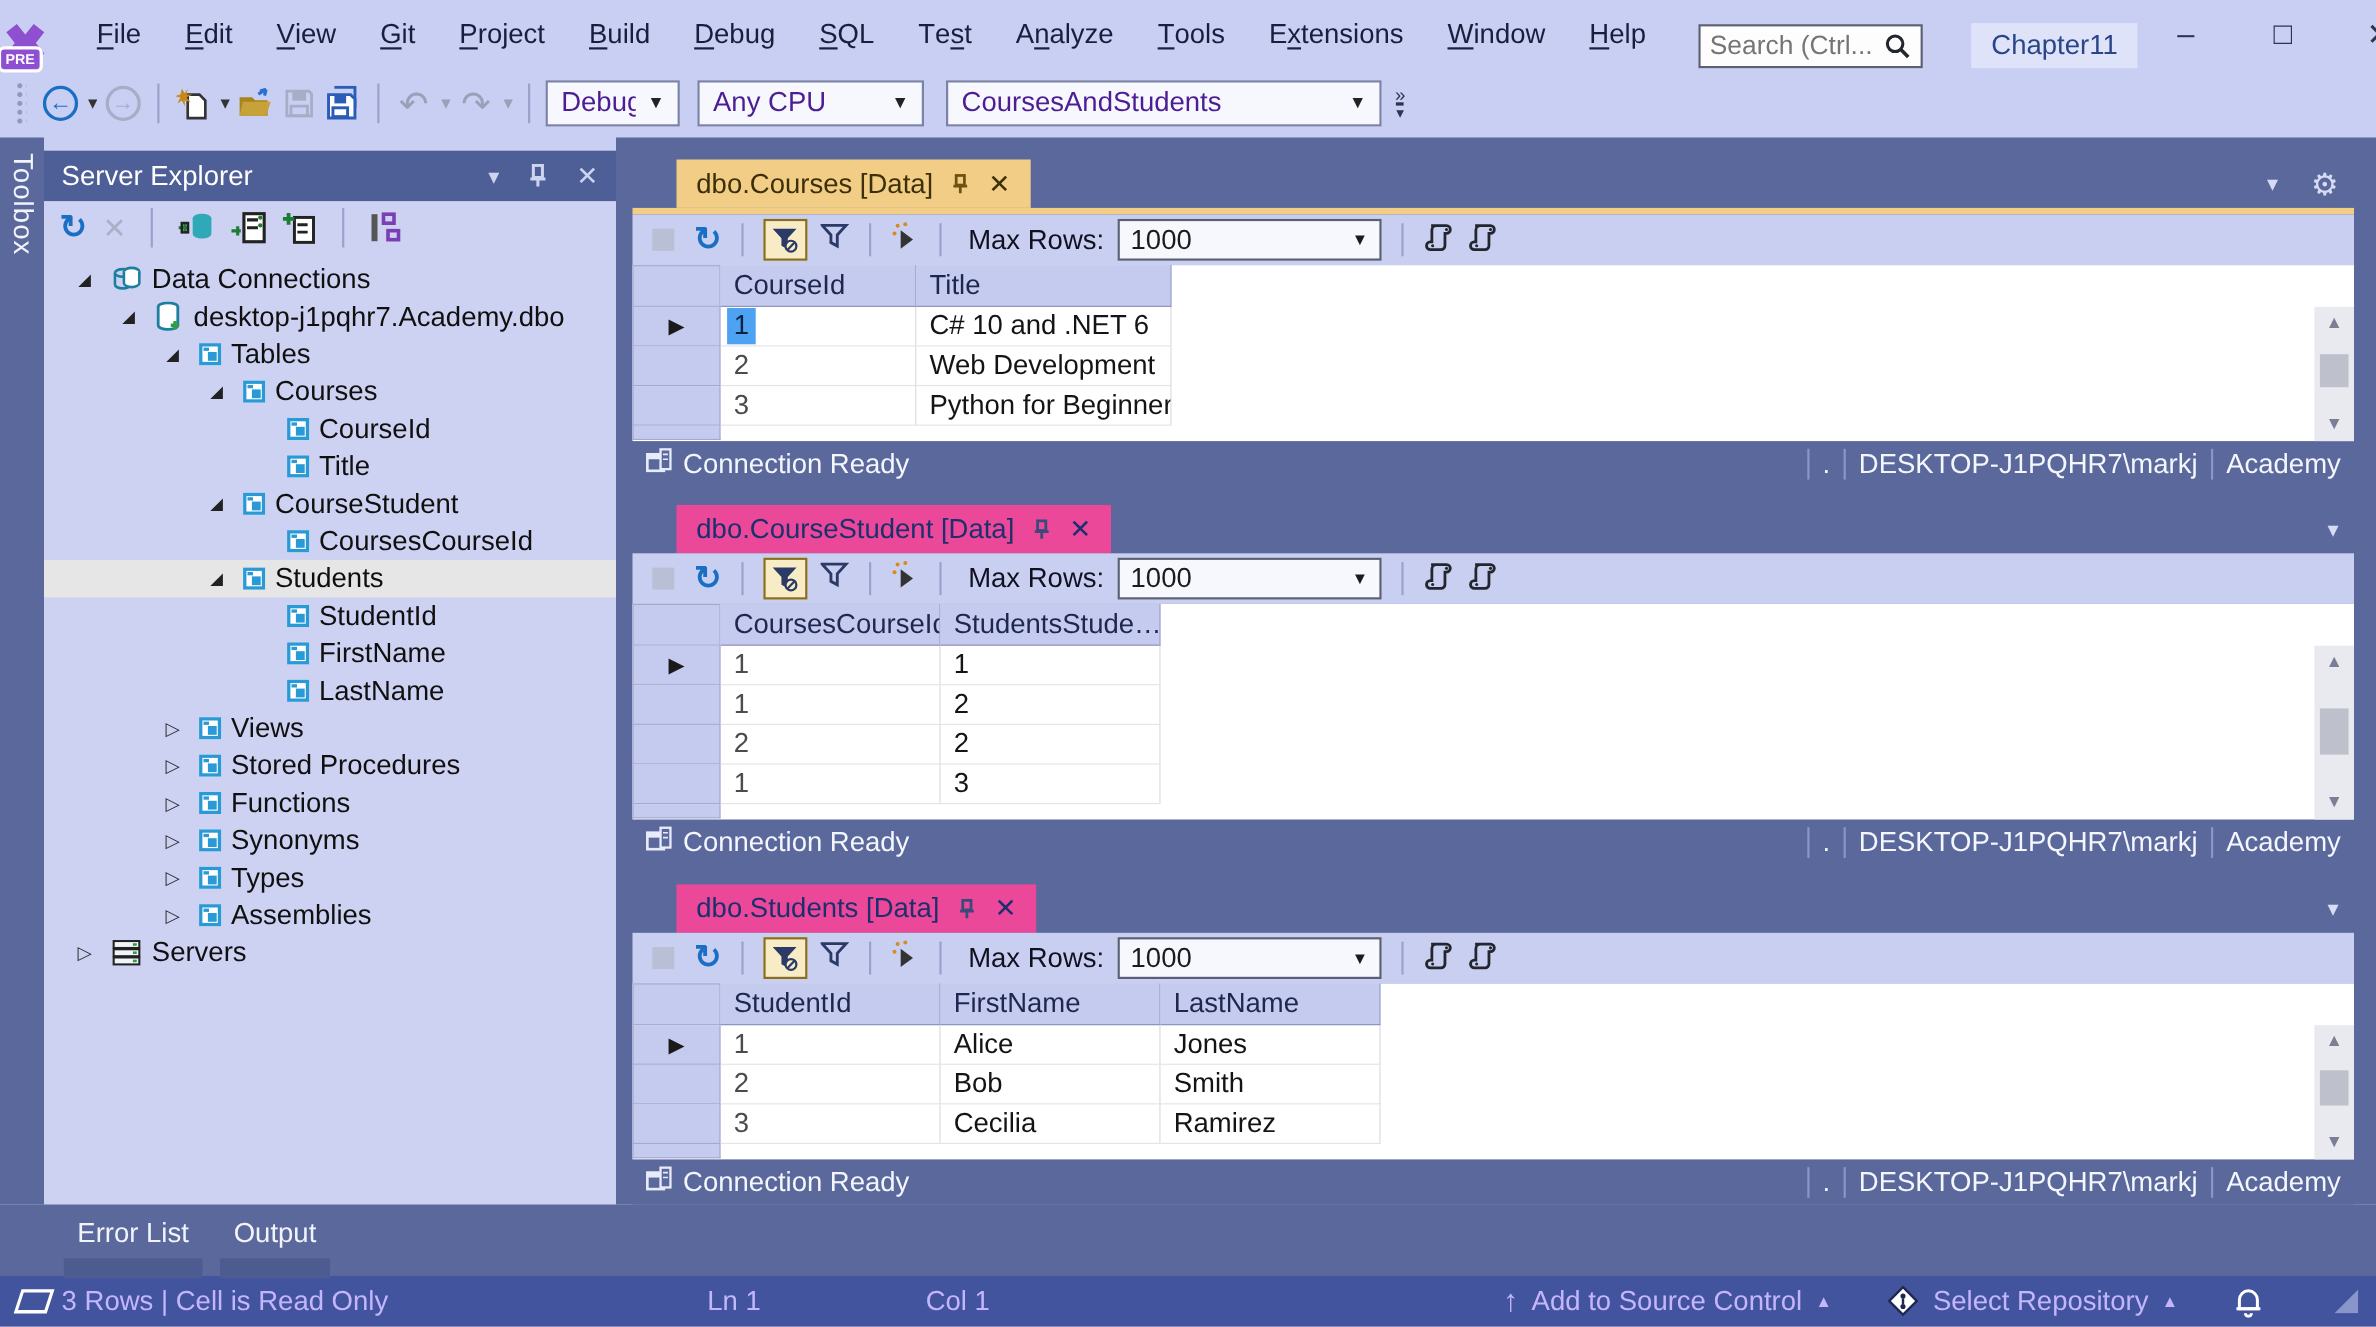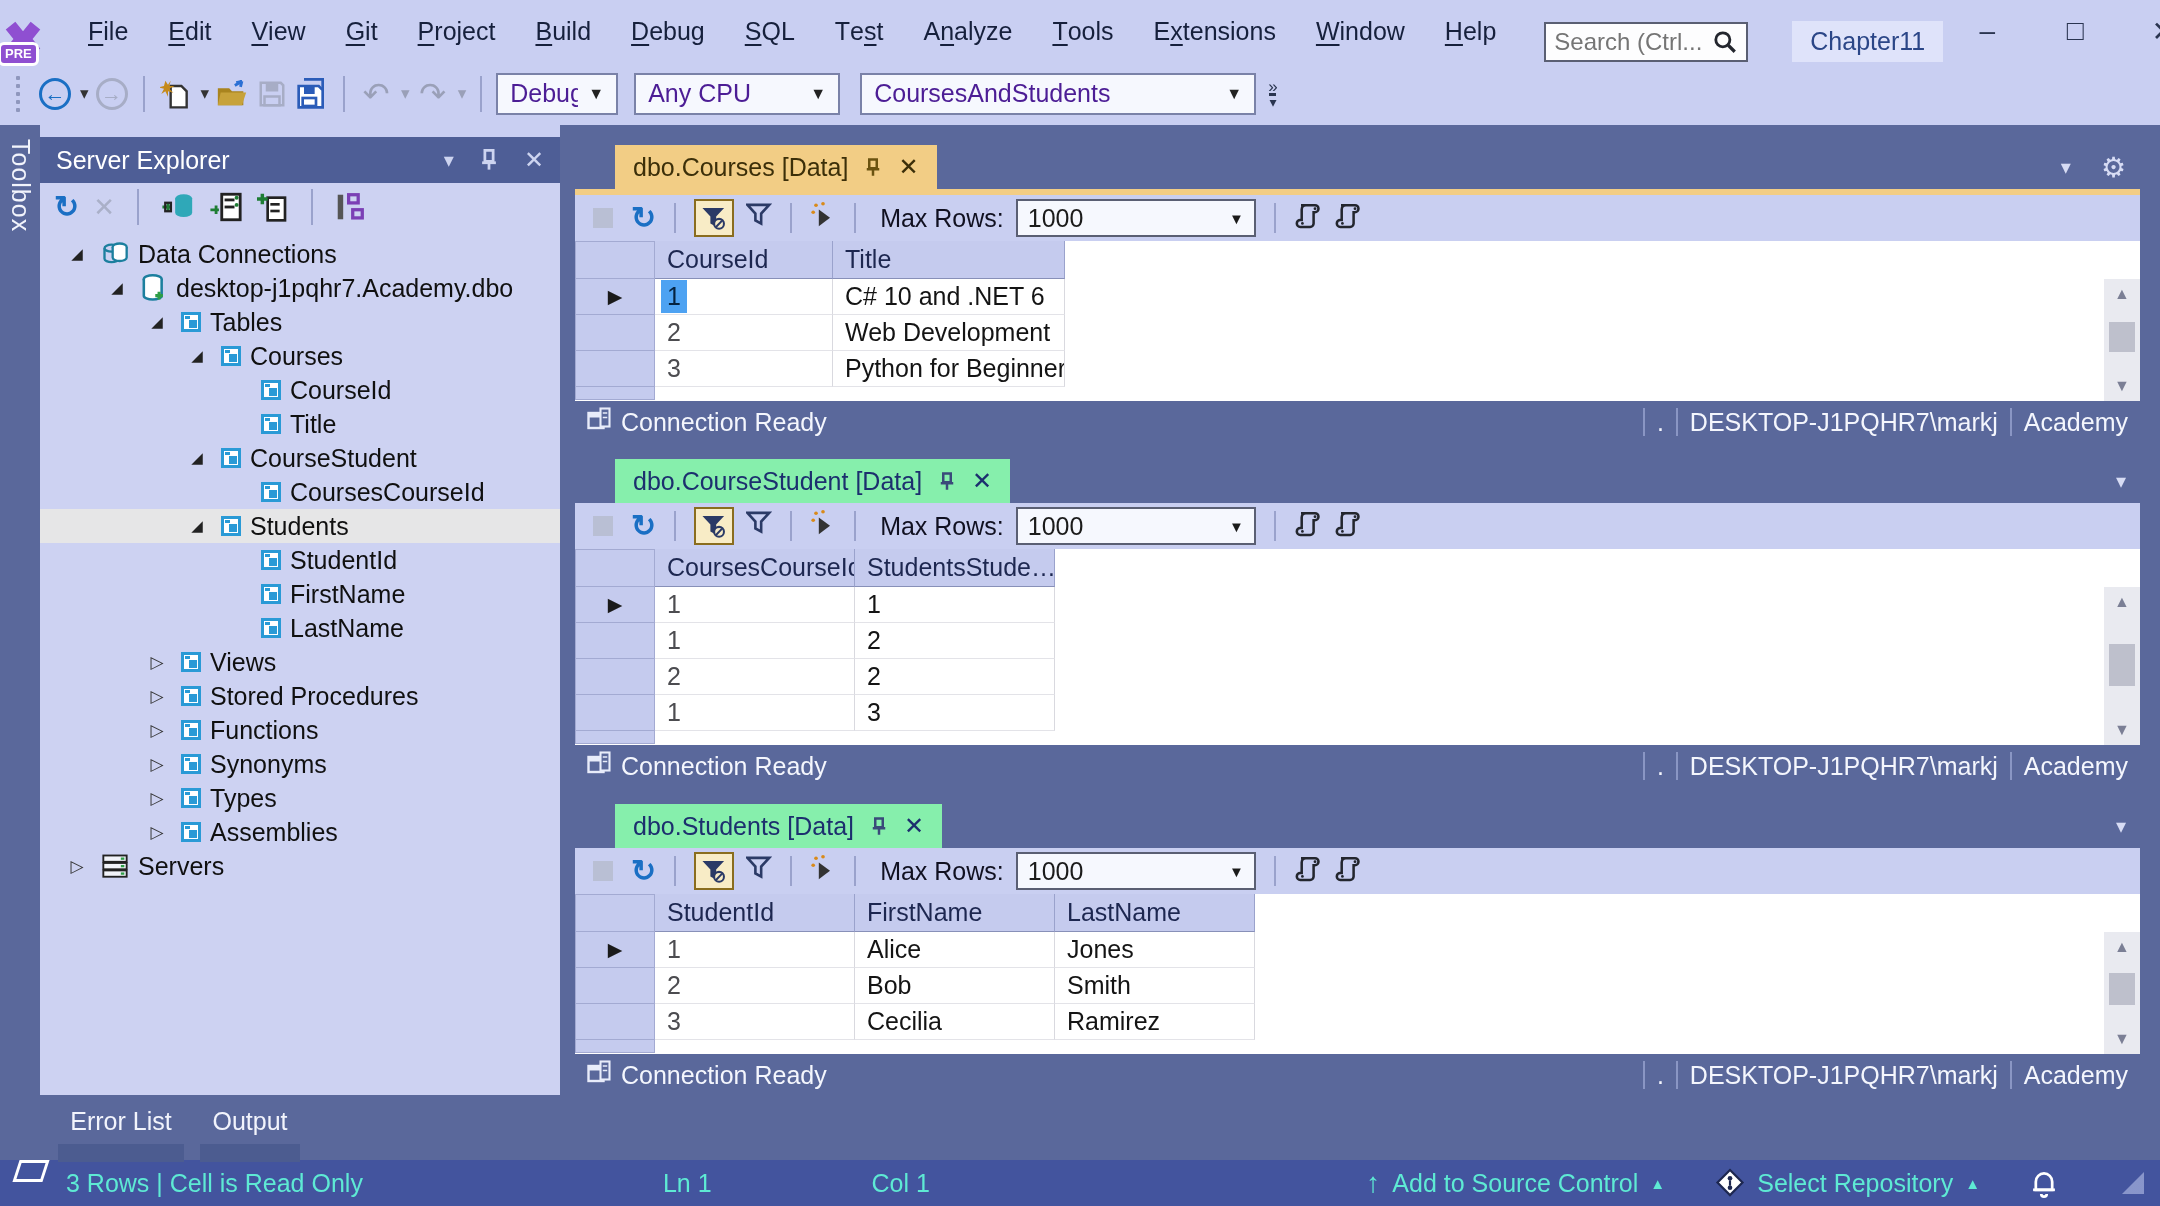--- a/index.html
+++ b/index.html
@@ -72,21 +72,21 @@
   .icon-table::after { content:""; position:absolute; right:1px; bottom:1px; width:8px; height:8px; background:#2A9AD6; }
   .icon-table::before { content:""; position:absolute; left:1px; top:1px; width:5px; height:3px; background:#2A9AD6; }
 
   
   .docwell { flex:1; background:#5A689B; padding:0 20px 0 15px; overflow:hidden; }
   .panel { display:flex; flex-direction:column; }
   .panel.p0 { margin-top:20px; } .panel.p1 { margin-top:16px; } .panel.p2 { margin-top:17px; }
   .tab-row { height:44px; display:flex; align-items:stretch; }
   .ptab { display:flex; align-items:center; gap:16px; padding:0 18px; font-size:25px;margin-left:40px; }
   .ptab.active { background:#F2CD85; color:#3c2f09; }
-  .ptab.inactive { background:#86efac; color:#1c2f6e; }
+  .ptab.inactive { background:#ec4899; color:#1c2f6e; }
   .ptab .pin svg { display:block; }
   .ptab .tclose { font-size:24px; }
   .tabrow-rest { flex:1; display:flex; align-items:center; justify-content:flex-end; gap:30px;
     color:#D7DCF4; padding-right:14px; font-size:20px; }
   .gold-strip { height:6px; background:#F2CD85; }
 
   .grid-toolbar { height:46px; background:#C9CFF1; display:flex; align-items:center; gap:12px;
     padding:0 12px; }
   .gt-sep { width:2px; height:30px; background:#9aa2cc; margin:0 6px; }
   .stop-sq { width:20px; height:20px; background:#b9bfd4; margin:0 6px; }
@@ -121,22 +121,22 @@
 
   .conn-strip { height:42px; background:#5A689B; color:#f4f6fd; display:flex; align-items:center;
     padding:0 12px; font-size:25px; }
   .conn-strip .right { margin-left:auto; display:flex; align-items:center; }
   .cs-sep { width:2px; height:28px; background:#8a96c4; margin:0 12px; }
 
   
   .bottom-panel { height:65px; background:#5A689B; position:relative; }
   .btab { position:absolute; top:12px; color:#f2f4fc; font-size:25px; text-align:center; }
   .btab .tabnub { margin-top:8px; height:18px; background:#4C5C90; }
-  .statusbar { height:46px; background:#43549E; color:#5eead4; display:flex; 
-    padding:0 16px; font-size:25px; gap:10px; }
+  .statusbar { height:46px; background:#43549E; color:#c4b5fd; display:flex; align-items:center;
+    padding:0 16px; font-size:25px; }
   .sb-item { display:flex; align-items:center; gap:12px; }
   .sb-ln { margin-left:290px; } .sb-col { margin-left:150px; }
   .sb-right { margin-left:auto; display:flex; align-items:center; gap:50px; }
   .mini-up { font-size:15px; }
   .para-icon { width:30px; height:22px; border:3px solid #fff; transform:skewX(-18deg); margin-right:10px; }
   .resize-grip { width:22px; height:22px; margin-left:14px;
     background-image:linear-gradient(135deg, transparent 50%, #9aa6d6 50%); clip-path:polygon(100% 0,100% 100%,0 100%); opacity:.8;}
 </style>
 </head>
 <body>

